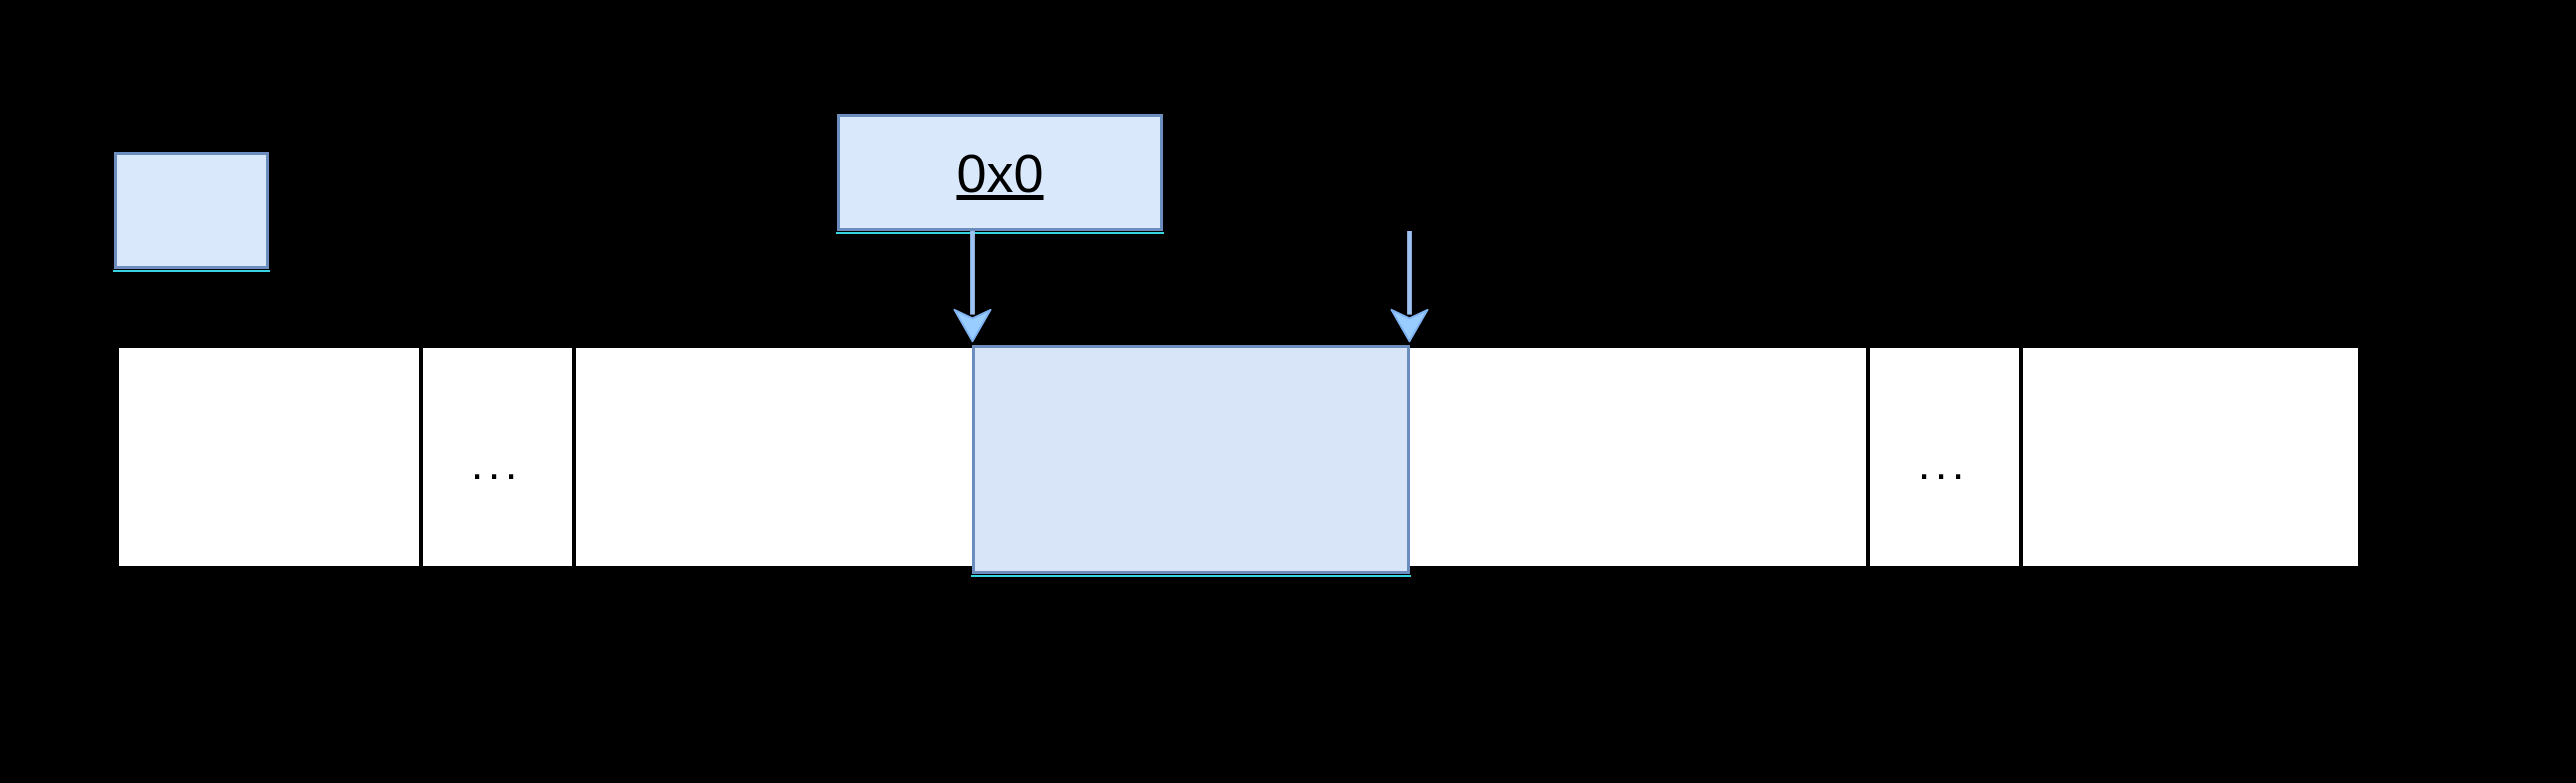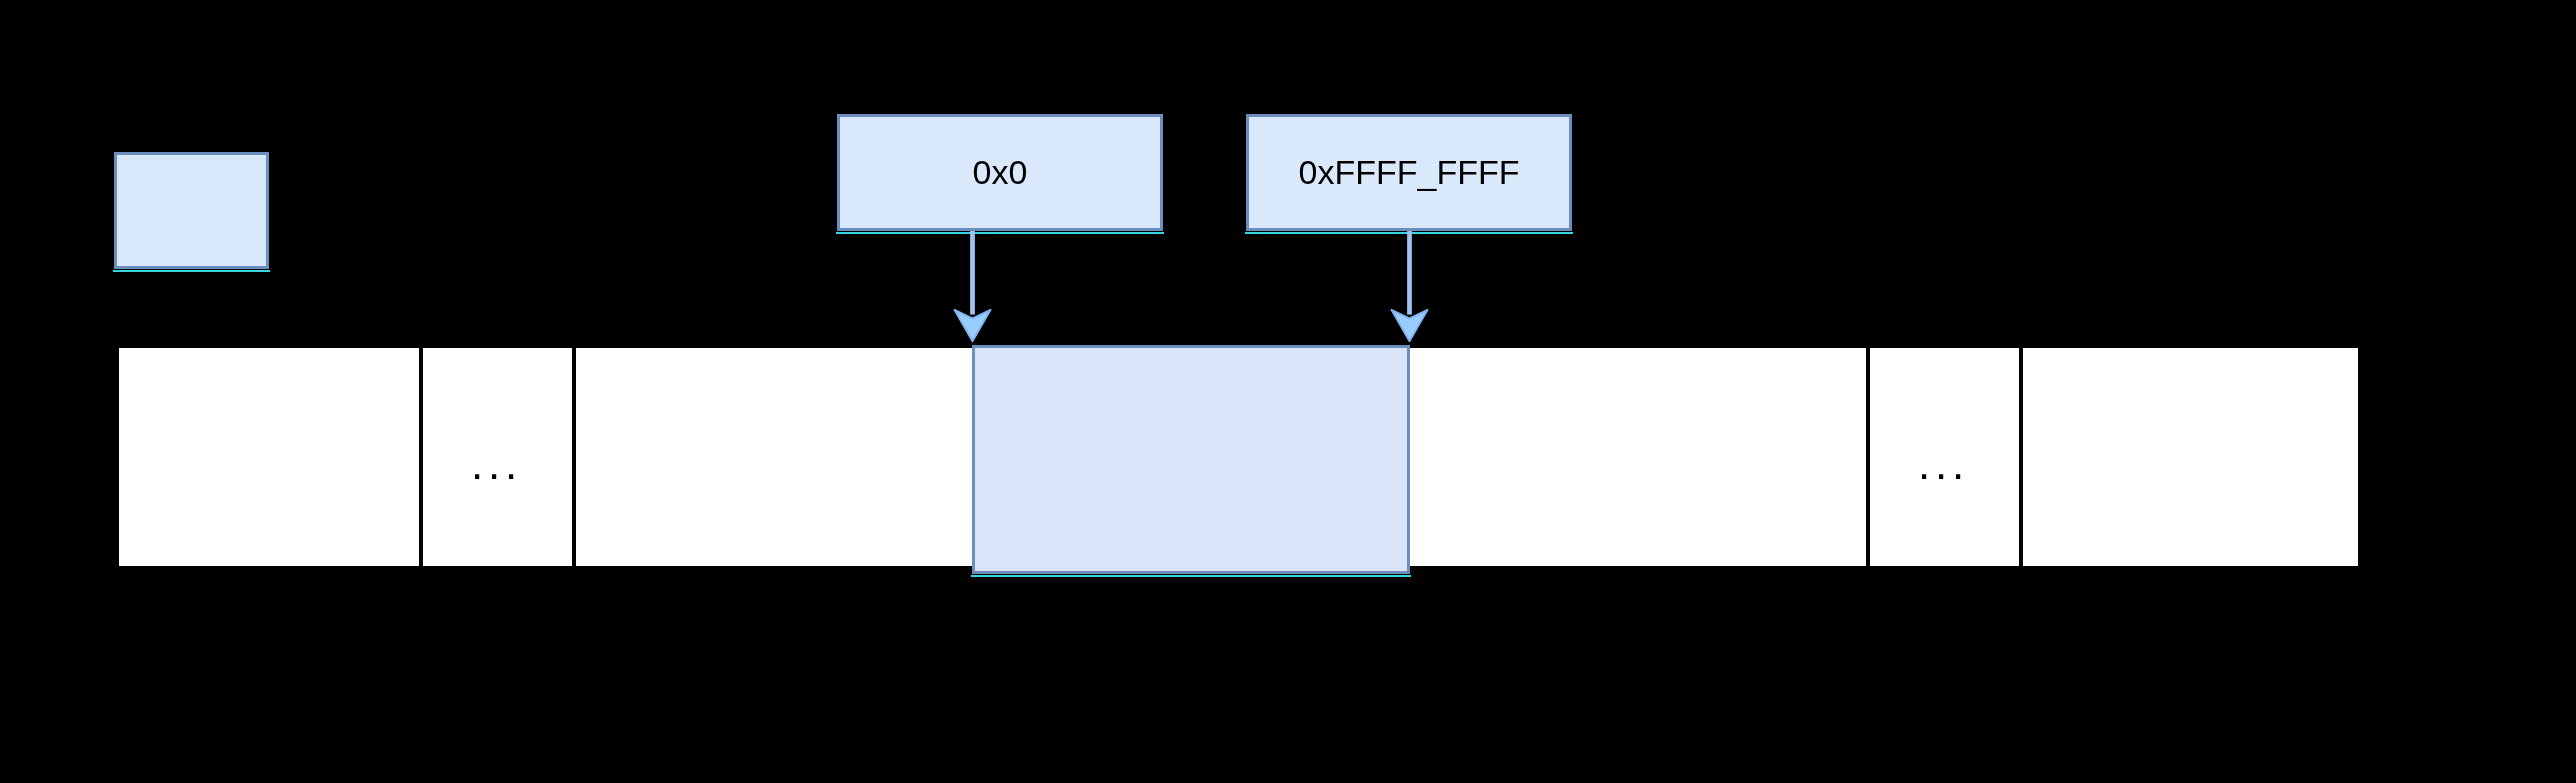--- a/index.html
+++ b/index.html
@@ -14,22 +14,23 @@
 
   
   .blue-box {
     position: absolute;
     box-sizing: border-box;
     background: #dae8fc;
     border: 3.8px solid #6c8ebf;
     display: flex;
     align-items: center;
     justify-content: center;
-    font-size: 34px;
+    font-size: 54px;
     color: #000000;
+    text-decoration: underline;
   }
   
   .blue-box::after, .highlight-region::after {
     content: "";
     position: absolute;
     left: -3.8px;
     right: -3.8px;
     bottom: -5.7px;
     height: 1.9px;
     background: #35d6e2;
@@ -101,23 +102,20 @@
 <body>
 
 <div id="canvas">
 
   <div id="legend-swatch" class="blue-box"></div>
 
   <div id="label-start" class="blue-box">
     <span>0x0</span>
   </div>
 
-  <div id="label-end" class="blue-box">
-    <span>0xFFFF_FFFF</span>
-  </div>
 
   <svg id="arrow-start" class="down-arrow" viewBox="0 0 60 120">
     <line x1="30" y1="0" x2="30" y2="88" stroke="#9cc3f2" stroke-width="5"></line>
     <path d="M 11 83 L 30 116 L 49 83 L 30 92 Z" fill="#99ccff" stroke="#7fb2f0" stroke-width="2" stroke-linejoin="round"></path>
   </svg>
 
   <svg id="arrow-end" class="down-arrow" viewBox="0 0 60 120">
     <line x1="30" y1="0" x2="30" y2="88" stroke="#9cc3f2" stroke-width="5"></line>
     <path d="M 11 83 L 30 116 L 49 83 L 30 92 Z" fill="#99ccff" stroke="#7fb2f0" stroke-width="2" stroke-linejoin="round"></path>
   </svg>

